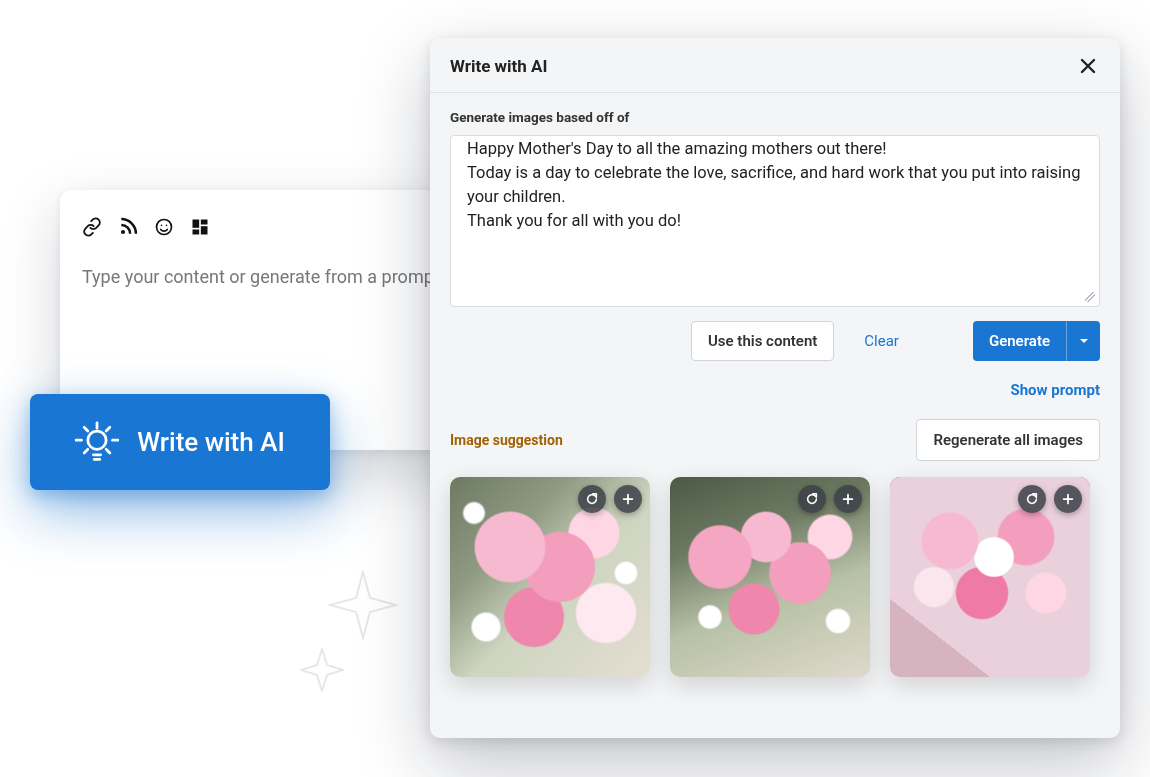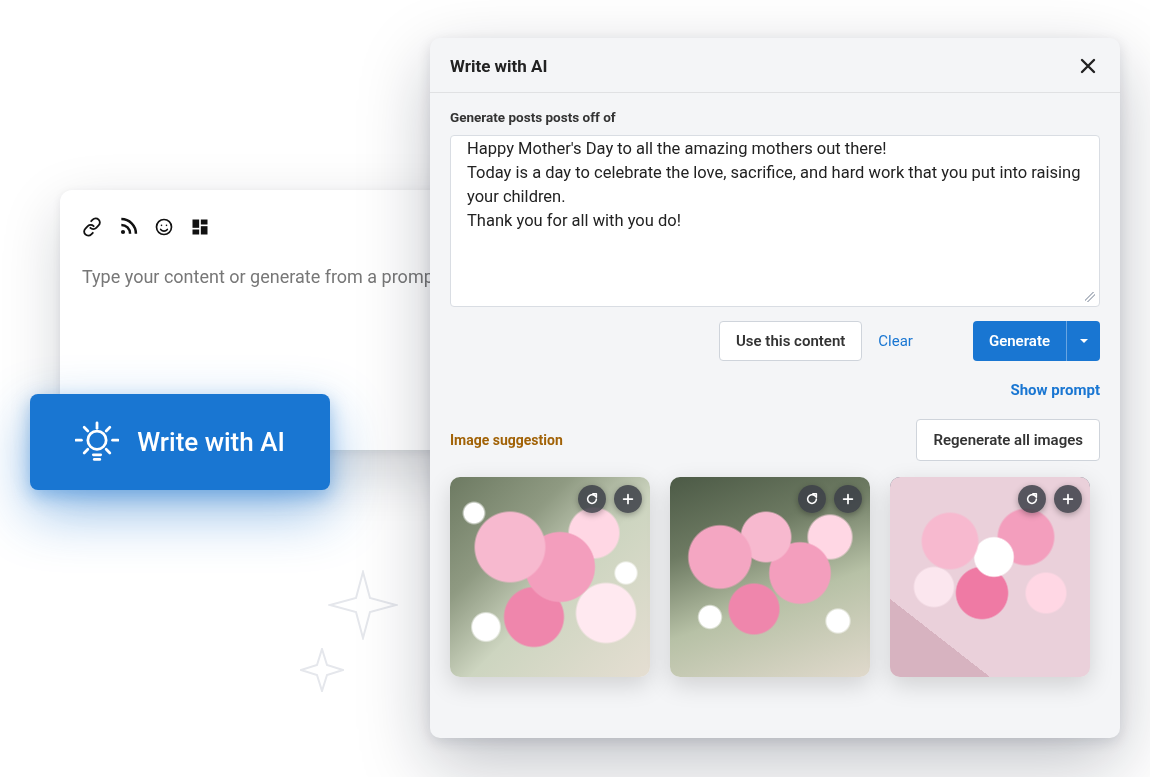--- a/index.html
+++ b/index.html
@@ -106,21 +106,21 @@
   .prompt-box::after{
     
     content:""; position:absolute; right:4px; bottom:4px;
     width:10px; height:10px;
     background:
       linear-gradient(135deg, transparent 0 40%, #b6bcc6 40% 48%, transparent 48% 60%, #b6bcc6 60% 68%, transparent 68% 100%);
   }
 
   .action-row {
     display:flex; align-items:center; justify-content:flex-end;
-    margin-top: 14px;
+    gap: 14px; margin-top: 14px;
   }
   .btn {
     height: 40px; border-radius:4px; font-size:15px; font-weight:600;
     display:inline-flex; align-items:center; justify-content:center;
     cursor:pointer; user-select:none;
     padding: 0 16px;
   }
   .btn-outline {
     background:#fff; color:#333; border:1px solid #cfd4db;
   }
@@ -311,21 +311,21 @@
     <div class="ai-header">
       <div class="ai-title">Write with AI</div>
       <div class="ai-close">
         <svg width="16" height="16" viewBox="0 0 16 16">
             <path d="M2 2 L14 14 M14 2 L2 14" stroke="#222" stroke-width="2.4" stroke-linecap="round"></path>
           </svg>
       </div>
     </div>
 
     <div class="ai-body">
-      <div class="section-label">Generate posts posts off of</div>
+      <div class="section-label">Generate images based off of</div>
 
       <div class="prompt-box">
         <span class="line">Happy Mother's Day to all the amazing mothers out there!</span>
         <span class="line">Today is a day to celebrate the love, sacrifice, and hard work that you put into raising your children.</span>
         <span class="line">Thank you for all with you do!</span>
       </div>
 
       <div class="action-row">
         <div class="btn btn-outline">Use this content</div>
         <div class="btn btn-link">Clear</div>

